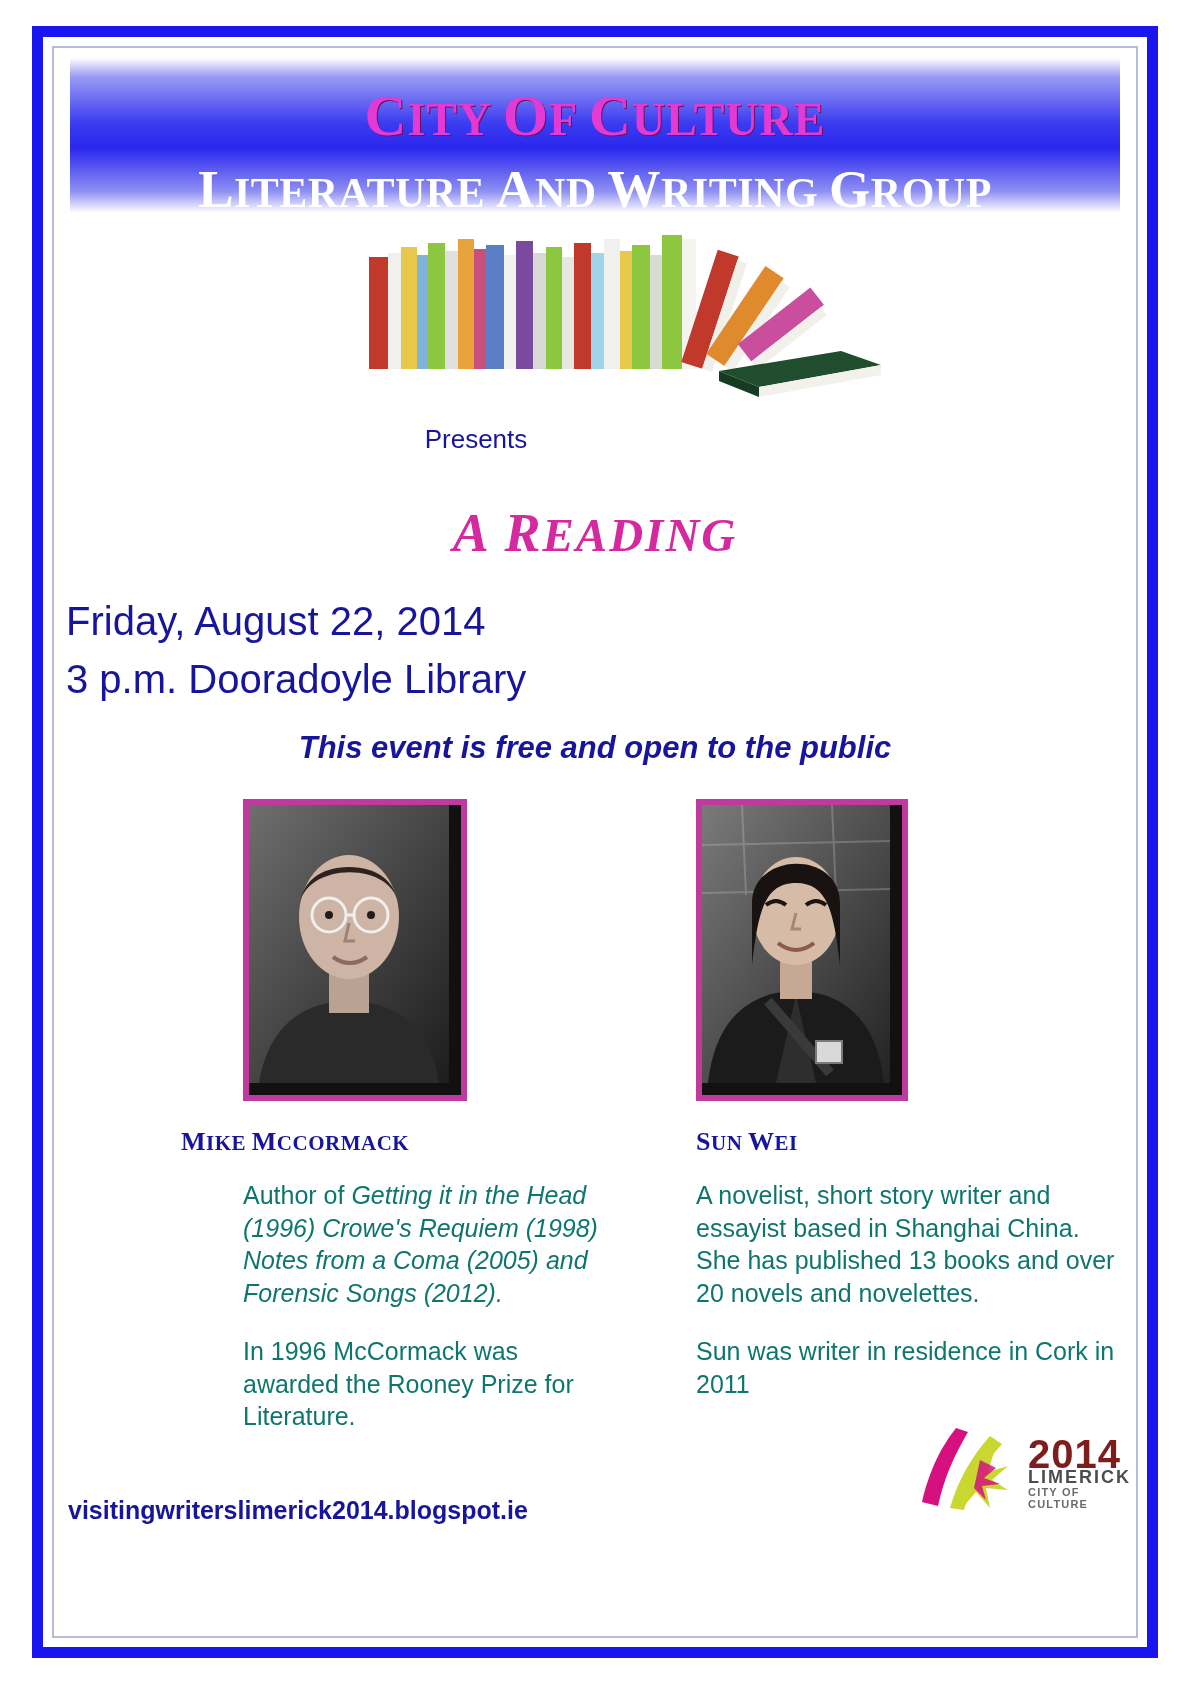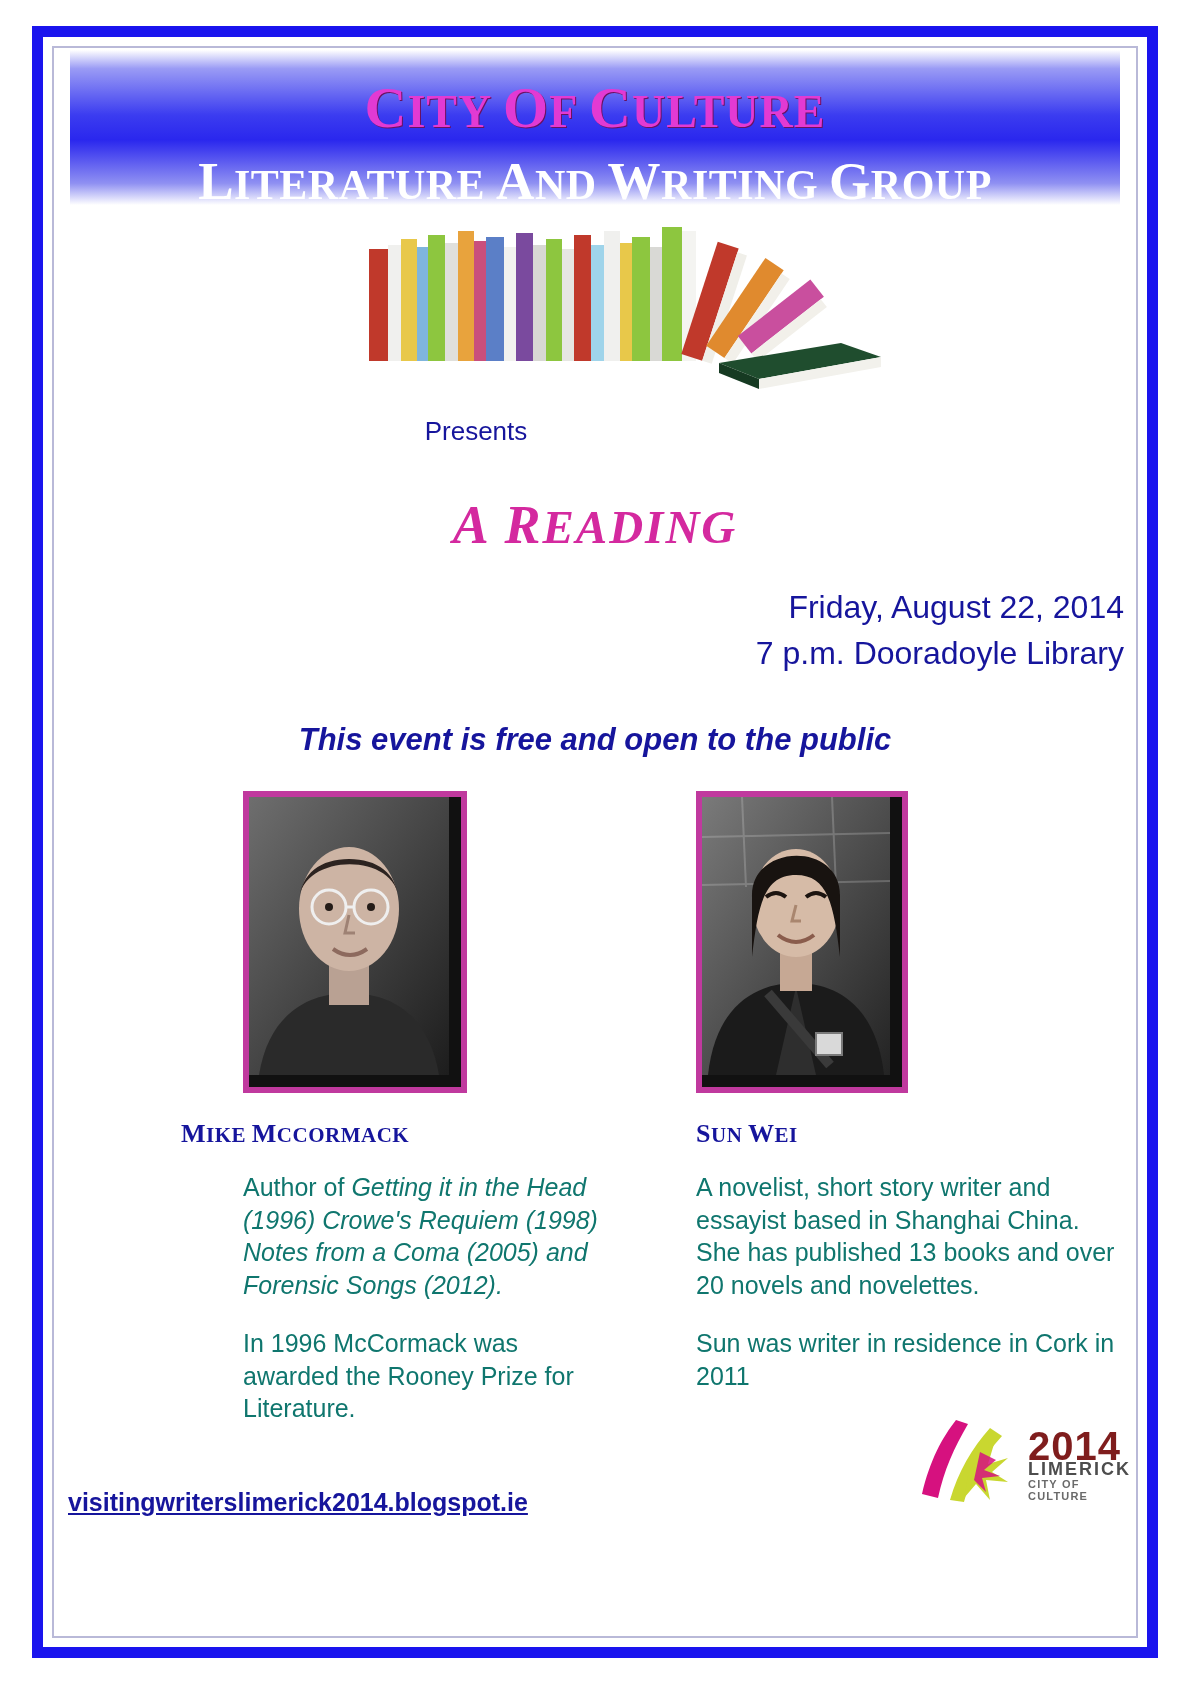--- a/index.html
+++ b/index.html
@@ -41,21 +41,21 @@
     width: 1086px;
     height: 1592px;
     border: 2px solid #b9b9d8;
     box-sizing: border-box;
     background: #ffffff;
   }
 
   .content {
     position: absolute;
     left: 66px;
-    top: 46px;
+    top: 54px;
     width: 1058px;
     height: 1568px;
   }
 
   
   .banner {
     position: absolute;
     left: 4px;
     top: 4px;
     width: 1050px;
@@ -119,23 +119,23 @@
     font-weight: bold;
     color: #d4299f;
     font-size: 47px;
     letter-spacing: 2px;
   }
   .a-reading .cap { font-size: 54px; }
   .date-line {
     position: absolute;
     left: 0; top: 538px;
     width: 1058px;
-    text-align: right;
+    text-align: left;
     color: #16159c;
-    font-size: 32px;
+    font-size: 40px;
     line-height: 1.45;
   }
   .free-line {
     position: absolute;
     left: 0; top: 676px;
     width: 1058px;
     text-align: center;
     color: #16159c;
     font-size: 31px;
     font-style: italic;
@@ -180,21 +180,20 @@
   .author-bio i { font-style: italic; }
 
   
   .blog-url {
     position: absolute;
     left: 2px;
     top: 1442px;
     font-weight: bold;
     font-size: 25px;
     color: #16159c;
-    text-decoration: underline;
   }
   .logo {
     position: absolute;
     right: 8px;
     top: 1368px;
     width: 200px;
     height: 100px;
   }
   .logo-year {
     position: absolute;
@@ -289,21 +288,21 @@
         </g>
       </svg>
     </div>
 
     <div class="presents">Presents</div>
 
     <div class="a-reading"><span class="cap">A</span> <span class="cap">R</span>EADING</div>
 
     <div class="date-line">
       <div>Friday, August 22, 2014</div>
-      <div>7 p.m. Dooradoyle Library</div>
+      <div>3 p.m. Dooradoyle Library</div>
     </div>
 
     <div class="free-line">This event is free and open to the public</div>
 
     <div class="author-col col-left">
       <div class="photo-frame photo-left">
         <svg width="200" height="278" viewBox="0 0 200 278" xmlns="http://www.w3.org/2000/svg">
           <defs>
             <linearGradient id="bgL" x1="0" y1="0" x2="1" y2="1">
               <stop offset="0%" stop-color="#6e6e6e"></stop>

